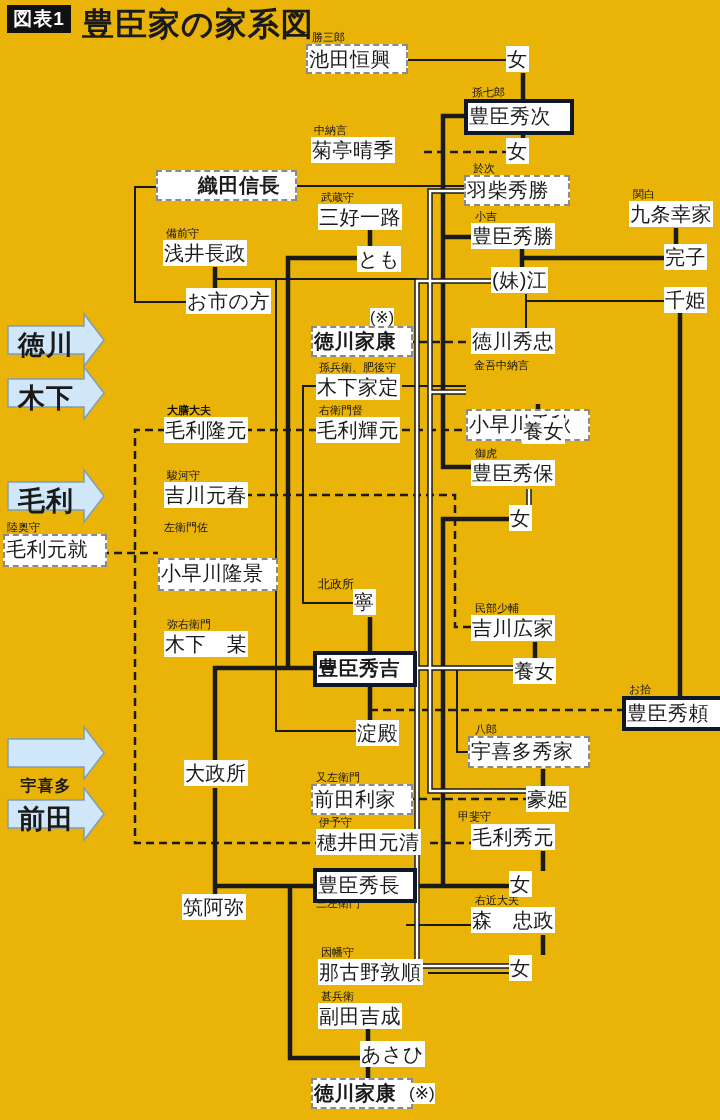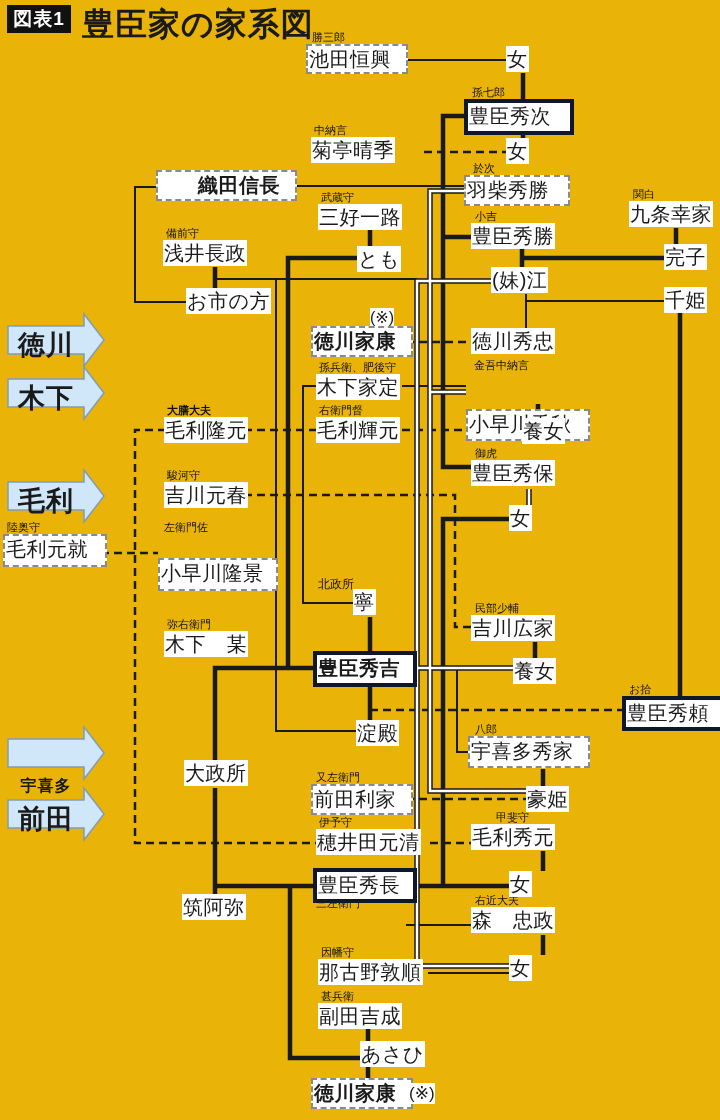--- a/index.html
+++ b/index.html
@@ -133,21 +133,21 @@
   <div class="plabel" style="left:475px;top:447px;">御虎</div>
   <div class="plabel" style="left:7px;top:521px;">陸奥守</div>
   <div class="plabel" style="left:164px;top:521px;">左衛門佐</div>
   <div class="plabel" style="left:318px;top:578px;font-size:12px;">北政所</div>
   <div class="plabel" style="left:475px;top:602px;">民部少輔</div>
   <div class="plabel" style="left:167px;top:618px;">弥右衛門</div>
   <div class="plabel" style="left:629px;top:683px;">お拾</div>
   <div class="plabel" style="left:475px;top:723px;">八郎</div>
   <div class="plabel" style="left:316px;top:771px;">又左衛門</div>
   <div class="plabel" style="left:319px;top:816px;">伊予守</div>
-  <div class="plabel" style="left:496px;top:811px;">甲斐守</div>
+  <div class="plabel" style="left:458px;top:811px;font-family:Liberation Mono, monospace;">甲斐守</div>
   <div class="plabel" style="left:316px;top:897px;">三左衛門</div>
   <div class="plabel" style="left:475px;top:894px;">右近大夫</div>
   <div class="plabel" style="left:321px;top:946px;">因幡守</div>
   <div class="plabel" style="left:321px;top:990px;">甚兵衛</div>
 
   <div class="pname dashbx" style="left:306px;top:44px;width:96px;height:26px;">池田恒興</div>
   <div class="pname" style="left:506px;top:46px;">女</div>
   <div class="pname solidbx" style="left:464px;top:99px;width:100px;height:28px;">豊臣秀次</div>
   <div class="pname" style="left:311px;top:137px;">菊亭晴季</div>
   <div class="pname" style="left:506px;top:138px;">女</div>

